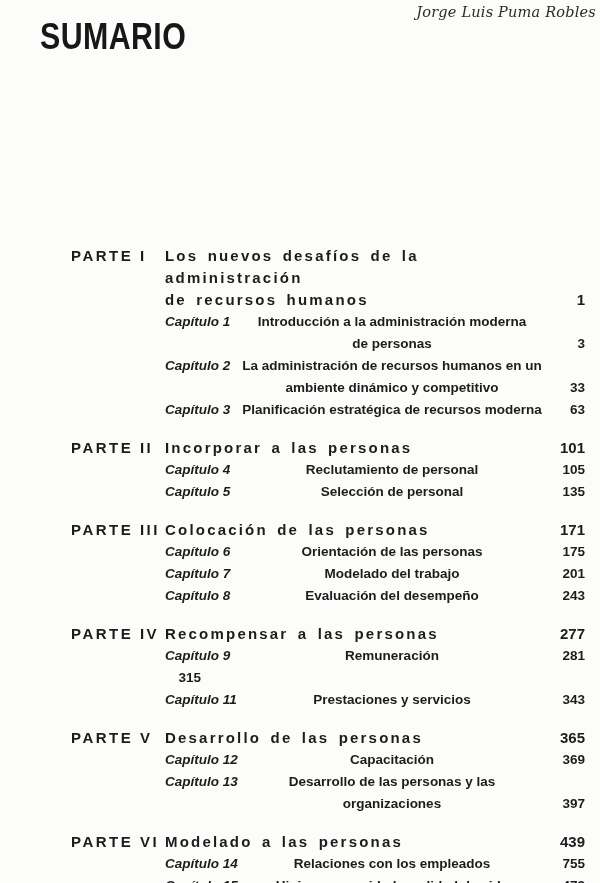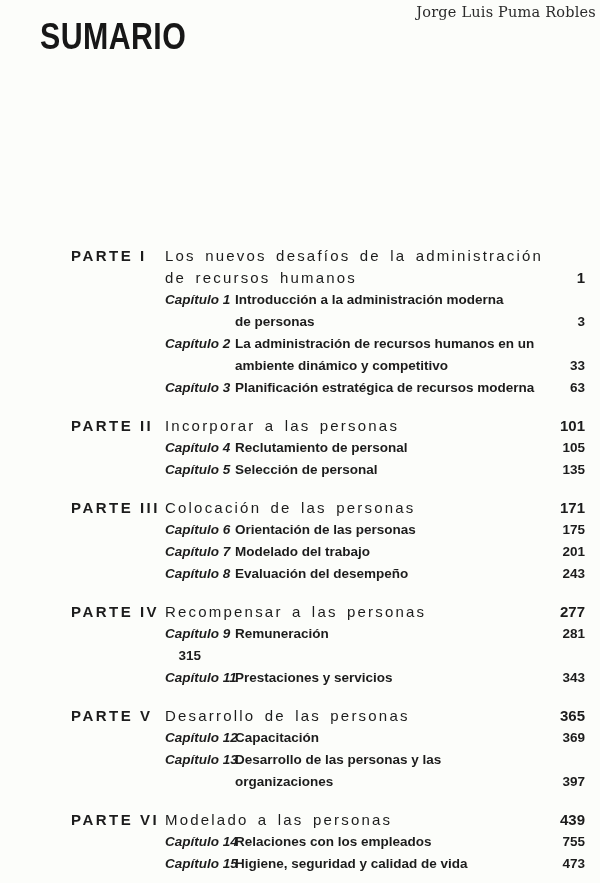--- a/index.html
+++ b/index.html
@@ -10,20 +10,21 @@
     position: relative;
     overflow: hidden;
     font-family: "Liberation Sans", sans-serif;
     color: #1c1c1c;
   }
   .handwritten {
     position: absolute;
     top: 4px;
     right: 4px;
     font-family: "DejaVu Serif", serif;
+    font-style: italic;
     font-size: 14.5px;
     letter-spacing: 0.2px;
     color: #2b2b2b;
   }
   .sumario {
     position: absolute;
     top: 16px;
     left: 40px;
     margin: 0;
     font-size: 37px;
@@ -60,21 +61,21 @@
   .pg {
     flex: none;
     min-width: 36px;
     text-align: right;
     font-weight: bold;
     font-size: 13.5px;
     align-self: flex-end;
   }
   .part-head .pg { font-size: 15px; }
   .part-title {
-    font-weight: normal;
+    font-weight: bold;
     font-size: 15px;
     letter-spacing: 2.2px;
     word-spacing: 3px;
     white-space: pre-line;
   }
   .chap { display: flex; align-items: flex-end; }
   .chlabel {
     flex: none;
     width: 70px;
     align-self: flex-start;
@@ -82,20 +83,21 @@
     font-style: italic;
     font-size: 13.5px;
     white-space: nowrap;
   }
   .chtitle {
     flex: 1;
     min-width: 0;
     font-weight: bold;
     font-size: 13.5px;
     white-space: pre-line;
+    text-align: center;
   }
 </style>
 </head>
 <body>
 
 <div class="handwritten">Jorge Luis Puma Robles</div>
 <h1 class="sumario">SUMARIO</h1>
 
 <div class="toc">
 

